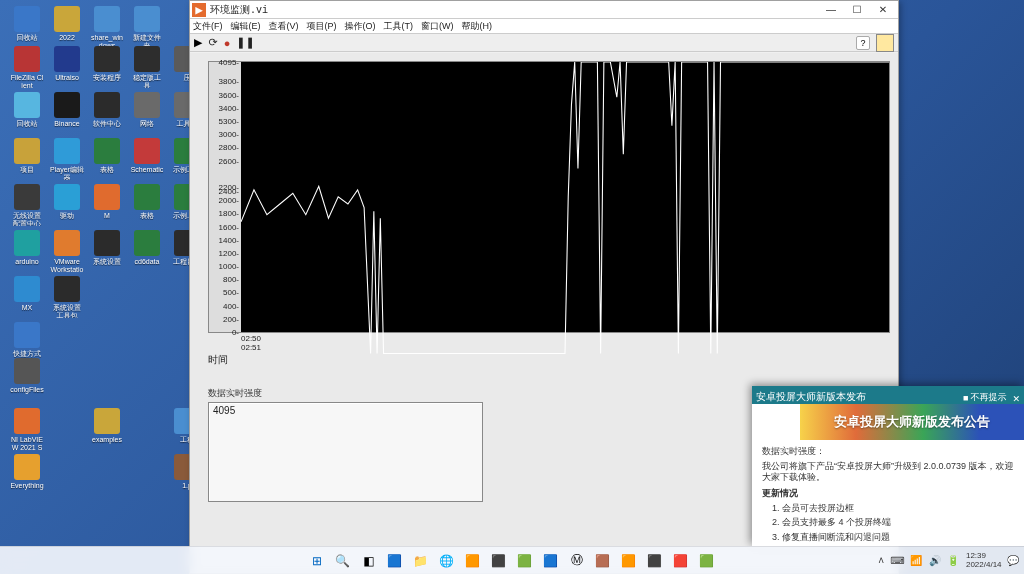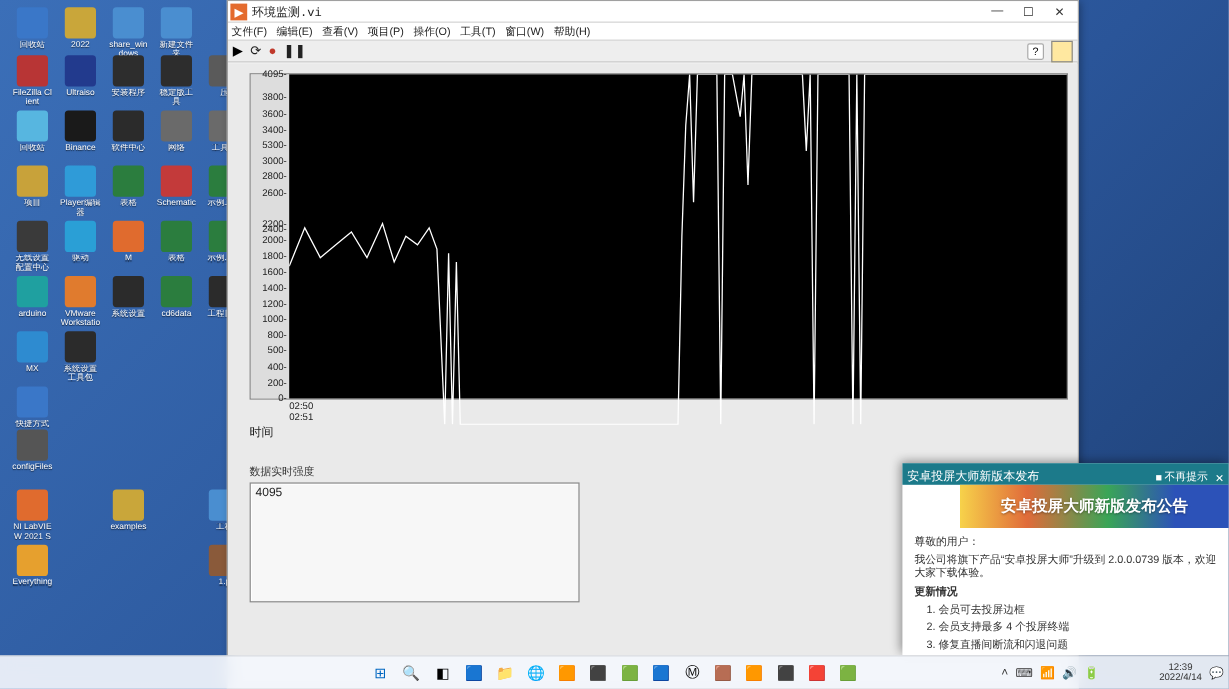--- a/index.html
+++ b/index.html
@@ -63,21 +63,21 @@
 #popup-body p{margin-bottom:3px;line-height:1.3;}
 #popup-body .section{font-weight:bold;margin-top:4px;}
 #popup-body .item{padding-left:10px;}
 
 
 #taskbar{position:absolute;left:0;right:0;bottom:0;height:28px;background:rgba(243,246,252,.92);backdrop-filter:blur(6px);display:flex;align-items:center;border-top:1px solid rgba(0,0,0,.1);} 
 #taskbar .center{position:absolute;left:50%;transform:translateX(-50%);display:flex;gap:4px;align-items:center;}
 .tb-ic{width:22px;height:22px;border-radius:3px;display:flex;align-items:center;justify-content:center;font-size:12px;cursor:pointer;}
 #taskbar .tray{position:absolute;right:4px;display:flex;align-items:center;gap:6px;font-size:8px;color:#333;}
 #taskbar .tray .sys{font-size:10px;cursor:pointer;}
-.clock{text-align:center;line-height:1.1;margin-left:44px;}
+.clock{text-align:left;line-height:1.1;}
 </style>
 </head>
 <body>
 
 <div id="desktop">
     <div class="dicon" style="left: 10px; top: 6px;">
       <div class="ic" style="background:#3a77c8"></div>
       <span class="lbl">回收站</span>
     </div>
     <div class="dicon" style="left: 50px; top: 6px;">
@@ -315,21 +315,21 @@
 
 <div id="popup">
   <div id="popup-title">
     <span>安卓投屏大师新版本发布</span>
     <div class="spacer"></div>
     <span class="pbtn">■ <span>不再提示</span></span>
     <span class="pbtn">✕</span>
   </div>
   <div id="popup-banner">安卓投屏大师新版发布公告</div>
   <div id="popup-body">
-    <p>尊敬的用户：</p>
+    <p>数据实时强度：</p>
     <p>我公司将旗下产品“安卓投屏大师”升级到 2.0.0.0739 版本，欢迎大家下载体验。</p>
     <p class="section">更新情况</p>
     <p class="item">1. 会员可去投屏边框</p>
     <p class="item">2. 会员支持最多 4 个投屏终端</p>
     <p class="item">3. 修复直播间断流和闪退问题</p>
   </div>
 </div>
 
 <div id="taskbar">
   <div class="center">

